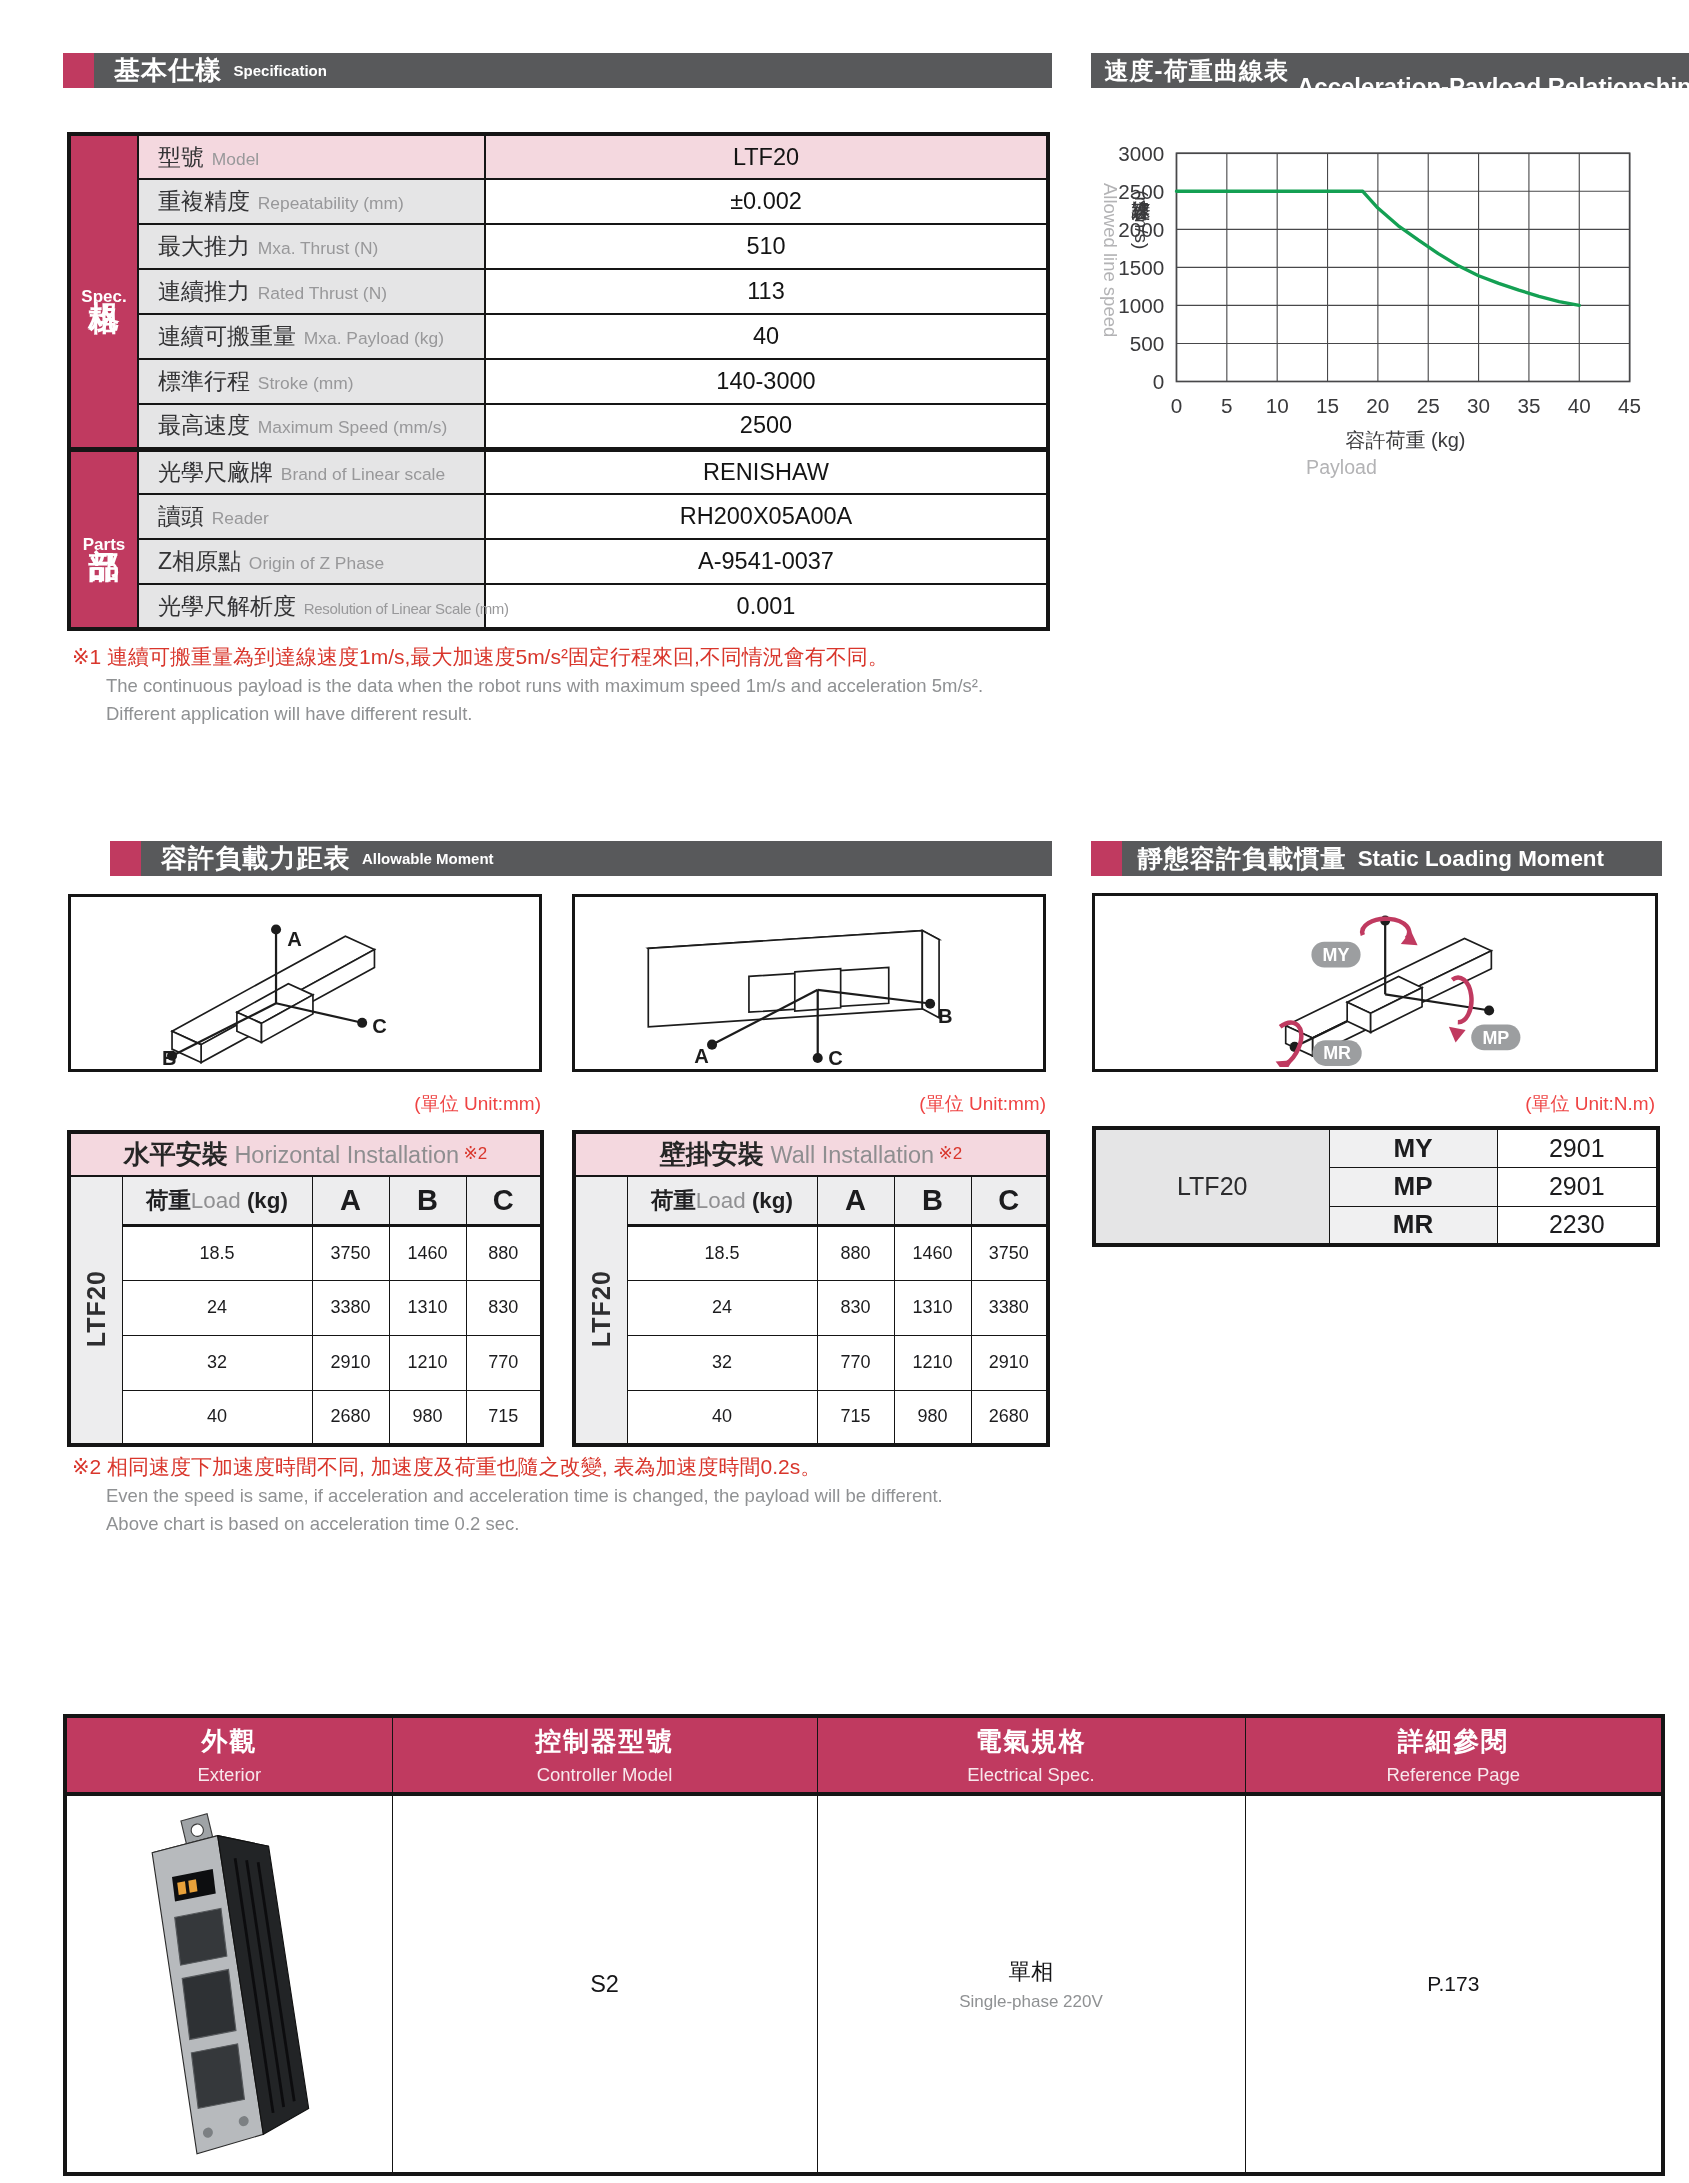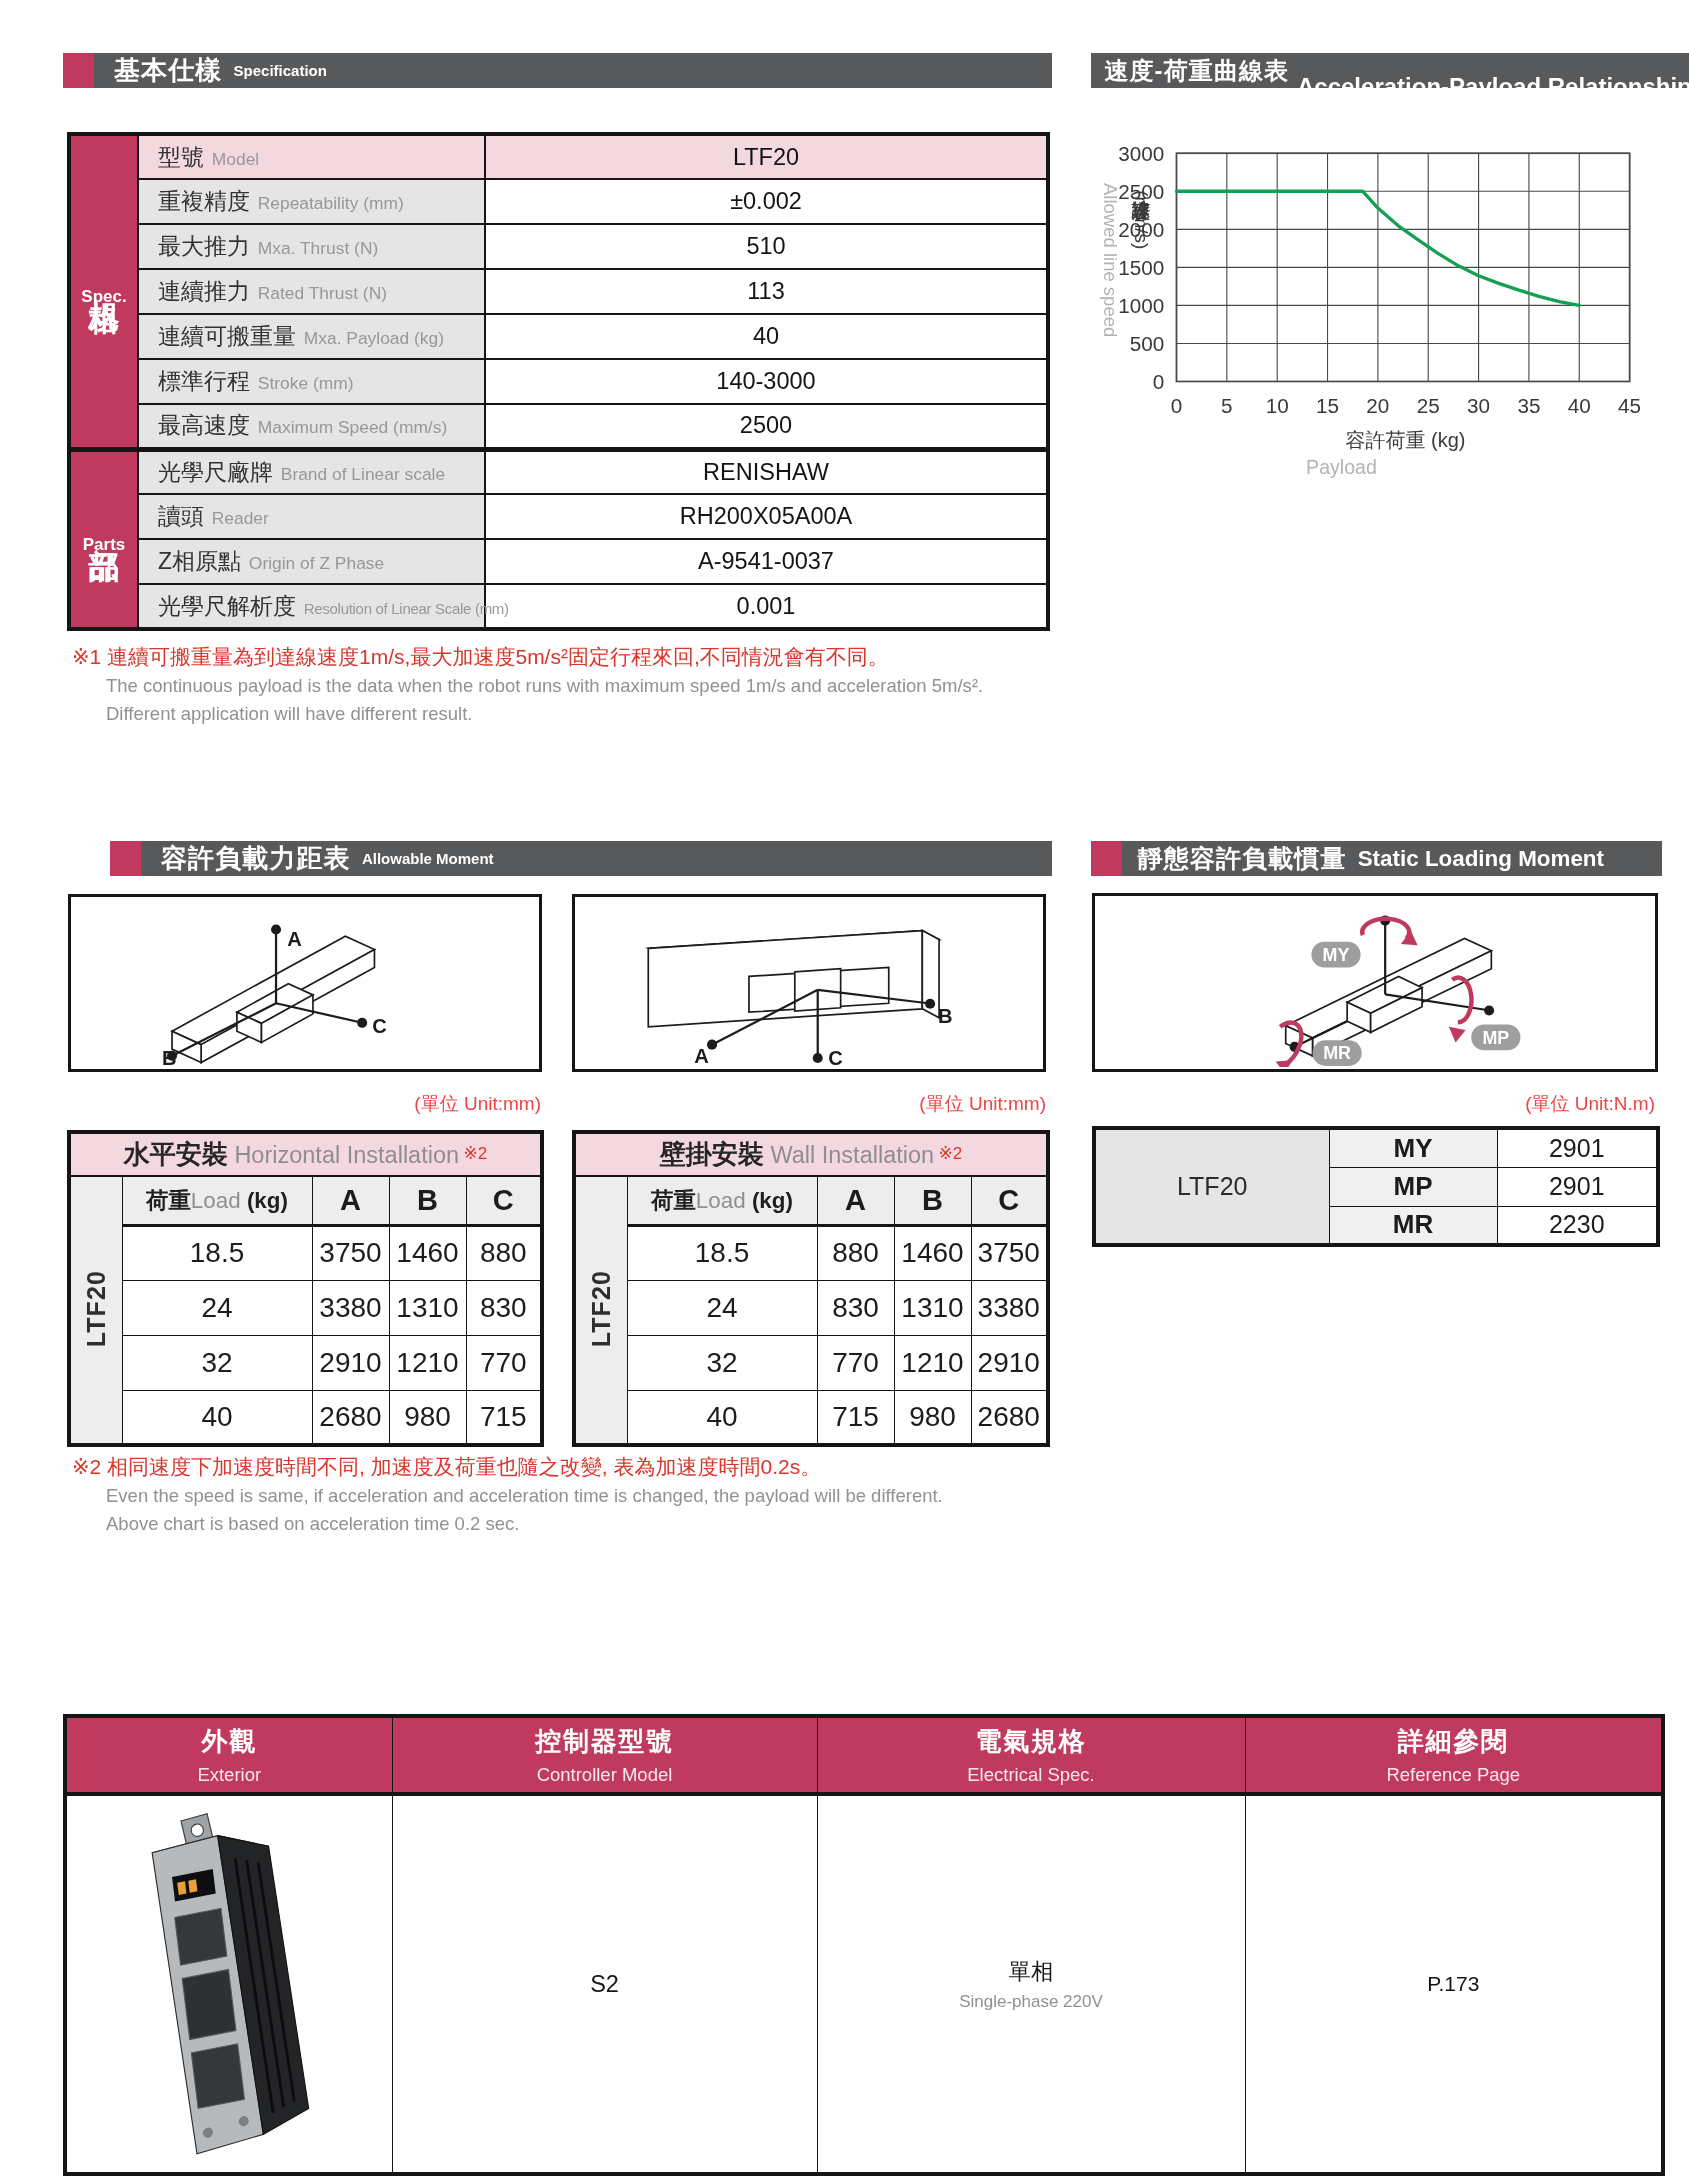--- a/index.html
+++ b/index.html
@@ -55,21 +55,21 @@
   .t-zh{font-size:26px;font-weight:bold;color:#262626;}
   .t-en{font-size:23.5px;color:#8e8e90;margin-left:6.7px;}
   .t-ref{font-size:17px;color:var(--red);vertical-align:super;margin-left:4.5px;}
   .inst-hrow td{height:49px;background:var(--hcell);border-bottom:3.9px solid var(--line);}
   .abc{font-size:29px;font-weight:bold;color:#1c1c1e;}
   .load-zh{font-size:22.4px;font-weight:bold;color:#1f1f21;}
   .load-en{font-size:22.4px;color:#909092;}
   .load-kg{font-size:22.4px;font-weight:bold;color:#1f1f21;}
   .inst-side{background:var(--cellgray);}
   .inst-side span{writing-mode:vertical-rl;transform:rotate(180deg);font-size:25px;font-weight:bold;color:#2e2e30;letter-spacing:1.1px;}
-  .inst-data td{height:55px;background:#fff;font-size:28px;color:#1c1c1e;}
+  .inst-data td{height:55px;background:#fff;font-size:18px;color:#1c1c1e;}
 
   
   .stat-table{position:absolute;left:1092px;top:1126px;width:565px;border:4.5px solid var(--line);}
   .stat-table td{border:1.7px solid var(--line);height:39px;vertical-align:middle;text-align:center;}
   .stat-model{background:var(--cellgray);font-size:25px;color:#2c2c2e;}
   .stat-key{background:#f0f0f1;font-size:26px;font-weight:bold;color:#1c1c1e;}
   .stat-val{background:#fff;font-size:25px;color:#1c1c1e;}
 
   
   .ctl-table{position:absolute;left:63px;top:1714px;width:1599px;border:4.5px solid var(--line);}

